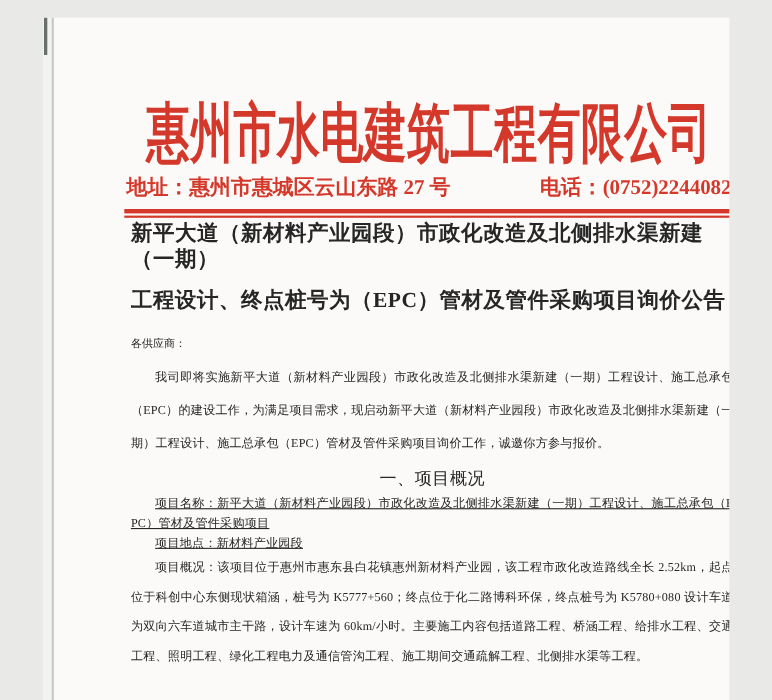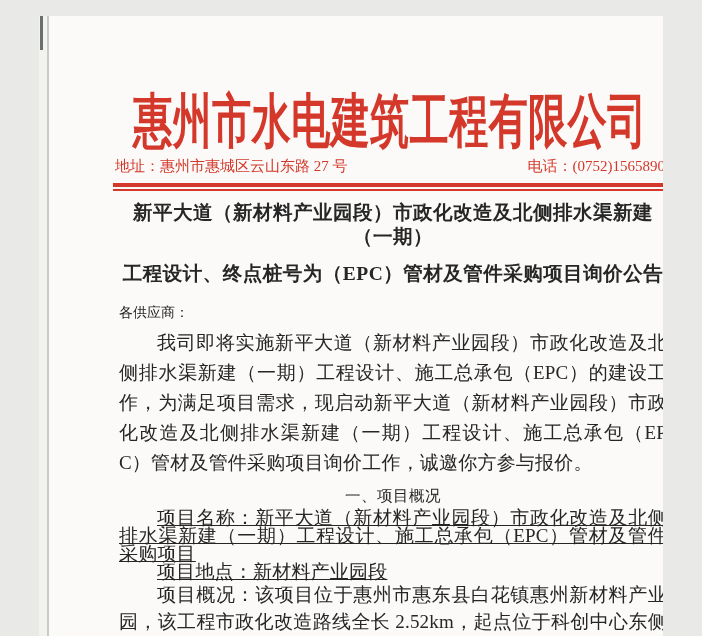--- a/index.html
+++ b/index.html
@@ -36,46 +36,46 @@
     transform-origin: 50% 20px;
     white-space: nowrap;
     font-family: "Liberation Serif", "DejaVu Serif", serif;
   }
   .address-row {
     display: flex;
     justify-content: space-between;
     align-items: baseline;
     margin: 37px 76px 0 76px;
     color: #d4382b;
-    font-weight: normal;
-    font-size: 15px;
+    font-weight: bold;
+    font-size: 19px;
     white-space: nowrap;
     text-align: center;
   }
   .rule-thick { height: 4px;  background: #d4382b; margin: 7px 74px 0 74px; }
   .rule-thin  { height: 1.5px; background: #d4382b; margin: 2px 74px 0 74px; }
 
   
   .doc-body { position: absolute; left: 80px; top: 185px; width: 548px; }
   .doc-title {
-    text-align: center;
+    text-align: left;
     font-weight: bold;
     font-size: 19.5px;
     line-height: 24px;
     margin: 0;
     letter-spacing: 0.5px;
   }
   .doc-title.line2 { margin-top: 13px; }
   .salutation {
-    font-size: 14px;
+    font-size: 10px;
     line-height: 20px;
     margin-top: 17px;
   }
   .para {
-    font-size: 19px;
+    font-size: 11px;
     text-indent: 2em;
     text-align: justify;
     word-break: break-all;
     letter-spacing: 0.2px;
     margin: 0;
   }
   .para.intro { line-height: 30px; margin-top: 5px; }
   .section-heading {
     font-size: 15.5px;
     line-height: 27px;
@@ -118,21 +118,21 @@
 
 <div class="scan">
 
   <div class="edge-line-left"></div>
   <div class="corner-tick"></div>
 
   <header class="letterhead">
     <h1 class="company-name">惠州市水电建筑工程有限公司</h1>
     <div class="address-row">
       <span>地址：惠州市惠城区云山东路 27 号</span>
-      <span>电话：(0752)1565890</span>
+      <span>电话：(0752)2244082</span>
     </div>
     <div class="rule-thick"></div>
     <div class="rule-thin"></div>
   </header>
 
   <main class="doc-body">
     <h2 class="doc-title line1">新平大道（新材料产业园段）市政化改造及北侧排水渠新建（一期）</h2>
     <h2 class="doc-title line2">工程设计、终点桩号为（EPC）管材及管件采购项目询价公告</h2>
 
     <div class="salutation">各供应商：</div>

